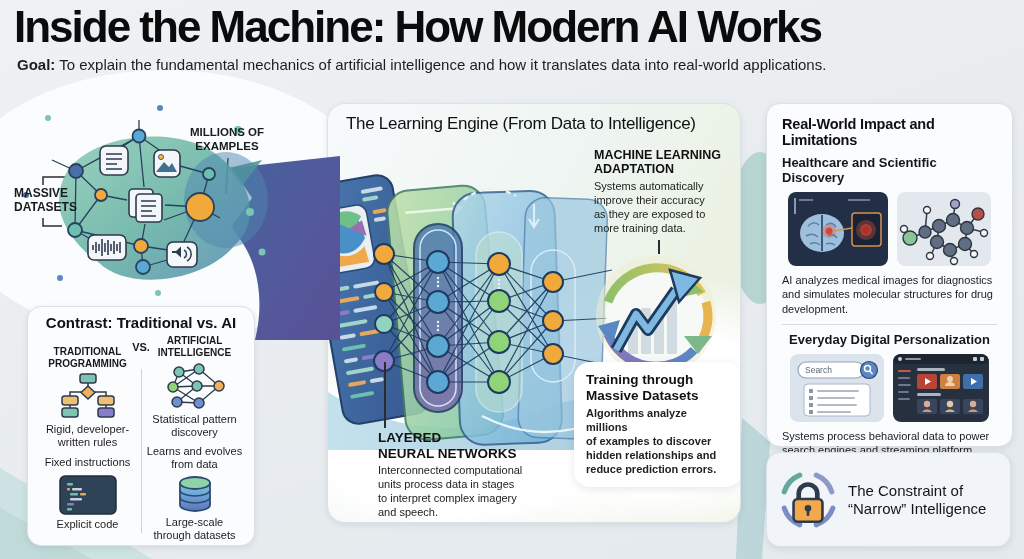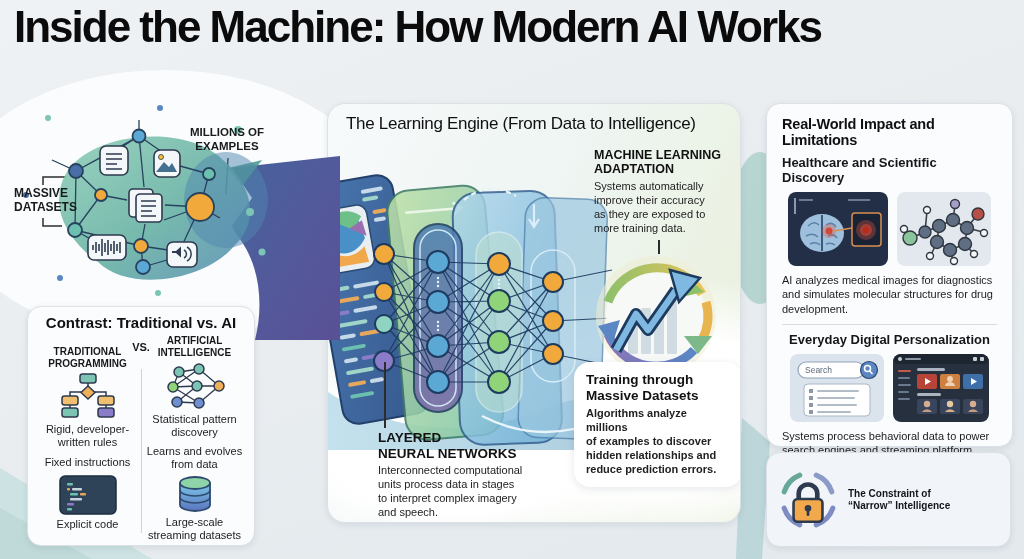--- a/index.html
+++ b/index.html
@@ -51,21 +51,21 @@
   #impact-inner{padding:10px 15px 8px 15px;display:flex;flex-direction:column;align-items:center;}
   #impact-title{font-size:14.5px;font-weight:700;color:#101012;letter-spacing:-.2px;margin-top:2px;}
   .impact-h{font-size:13px;font-weight:700;color:#15161a;margin-top:7px;}
   .tiles{display:flex;gap:9px;margin-top:7px;}
   .tile{border-radius:8px;overflow:hidden;}
   .impact-body{font-size:11px;line-height:1.3;color:#1c1c1e;margin-top:7px;width:100%;}
   .impact-divider{width:100%;border-top:1px solid #d6dce1;margin-top:8px;}
 
   
   #constraint-text{margin-left:9px;}
-  #constraint-text h3{margin:0;font-size:10px;font-weight:700;line-height:1.2;color:#14151a;}
+  #constraint-text h3{margin:0;font-size:15px;font-weight:400;line-height:1.2;color:#14151a;}
   #constraint-text p{margin:3px 0 0 0;font-size:11px;line-height:1.25;color:#222;}
 
   
   #contrast-inner{position:relative;height:100%;box-sizing:border-box;padding:7px 6px;}
   #contrast-title{text-align:center;font-size:15px;font-weight:700;color:#101114;}
   #vs-label{position:absolute;left:50%;top:34px;transform:translateX(-50%);font-size:11px;font-weight:700;color:#17181c;}
   #contrast-divider{position:absolute;left:50%;top:62px;bottom:12px;width:1px;background:#ccd4da;}
   .contrast-cols{display:flex;margin-top:4px;align-items:center;}
   .ccol{width:50%;display:flex;flex-direction:column;align-items:center;text-align:center;}
   .ccol .chead{font-size:10px;font-weight:700;line-height:1.18;color:#17181c;}
@@ -339,20 +339,23 @@
       <circle cx="93" cy="95" r="6" fill="#f2a93b"></circle>
       <circle cx="67" cy="130" r="7" fill="#6cc0b0"></circle>
       <circle cx="133" cy="146" r="7" fill="#f2a93b"></circle>
       <circle cx="135" cy="167" r="7" fill="#5ba8d4"></circle>
       <circle cx="201" cy="74" r="6" fill="#6cc0b0"></circle>
       <circle cx="192" cy="107" r="14" fill="#f2a93b"></circle>
     </g>
   </svg>
 
   <div id="title" class="abs">Inside the Machine: How Modern AI Works</div>
+  <div id="goal" class="abs">
+    <b>Goal:</b><span> To explain the fundamental mechanics of artificial intelligence and how it translates data into real-world applications.</span>
+  </div>
 
   <div id="label-massive" class="abs net-label pre">MASSIVE
 DATASETS</div>
   <div id="label-millions" class="abs net-label pre">MILLIONS OF
 EXAMPLES</div>
 
   <div id="contrast-card" class="card">
     <div id="contrast-inner">
       <div id="contrast-title">Contrast: Traditional vs. AI</div>
       <span id="vs-label">VS.</span>
@@ -412,21 +415,21 @@
               <linearGradient id="gDb" x1="0" y1="0" x2="0" y2="1">
                 <stop offset="0" stop-color="#7cc8e8"></stop>
                   <stop offset="1" stop-color="#5b74c0"></stop>
               </linearGradient>
             </defs>
             <path d="M7,8 V30 A15,6 0 0 0 37,30 V8" fill="url(#gDb)" stroke="#2e4a6e" stroke-width="1.8"></path>
             <path d="M7,15 A15,6 0 0 0 37,15 M7,22 A15,6 0 0 0 37,22" fill="none" stroke="#2e4a6e" stroke-width="1.5"></path>
             <ellipse cx="22" cy="8" rx="15" ry="6" fill="#8fd4a8" stroke="#2e4a6e" stroke-width="1.8"></ellipse>
           </svg>
           <div class="ccap pre">Large-scale
-streaming datasets</div>
+through datasets</div>
         </div>
       </div>
     </div>
   </div>
 
   <div id="impact-card" class="card">
     <div id="impact-inner">
       <div id="impact-title">Real-World Impact and Limitations</div>
       <div class="impact-h">Healthcare and Scientific Discovery</div>
       <div class="tiles">

